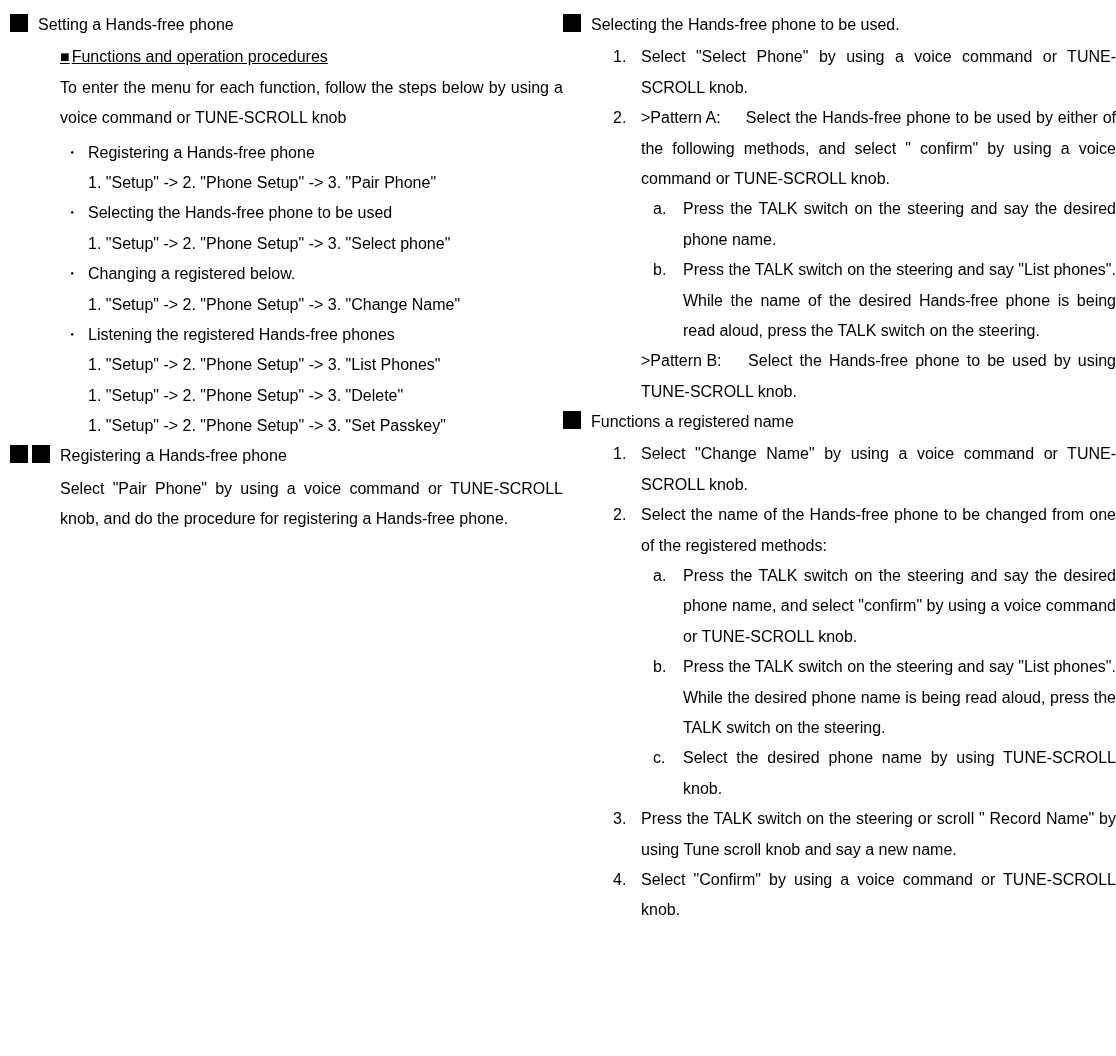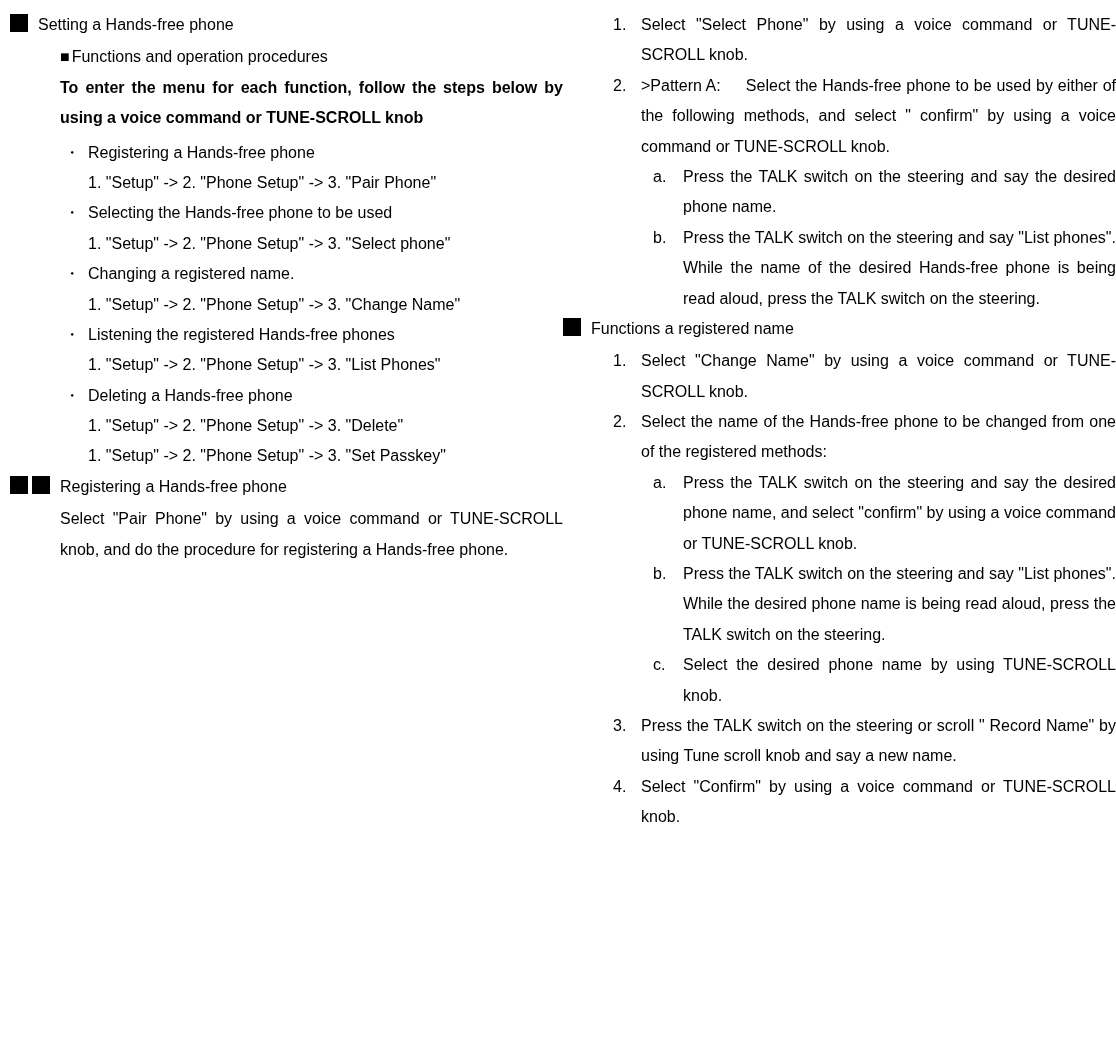--- a/index.html
+++ b/index.html
@@ -40,20 +40,21 @@
       padding-left: 28px;
       text-align: justify;
       margin-bottom: 4px;
     }
     .sub-indent {
       padding-left: 50px;
     }
     .sub-heading {
       padding-left: 50px;
       margin-top: 2px;
+      text-decoration: underline;
     }
     .sub-heading::before {
       content: '■';
       margin-right: 2px;
     }
     .bullet-item {
       position: relative;
       padding-left: 78px;
       text-align: justify;
     }
@@ -95,49 +96,49 @@
 </head>
 <body>
 
 <div class="columns">
 
   <div class="column">
 
     <div class="section-title">Setting a Hands-free phone</div>
 
     <div class="sub-heading">Functions and operation procedures</div>
-    <div class="sub-indent section-body" style="padding-left:50px;font-weight:bold;">To enter the menu for each function, follow the steps below by using a voice command or TUNE-SCROLL knob</div>
+    <div class="sub-indent section-body" style="padding-left:50px;">To enter the menu for each function, follow the steps below by using a voice command or TUNE-SCROLL knob</div>
 
     <div class="bullet-item">Registering a Hands-free phone</div>
     <div class="bullet-path">1. "Setup" -&gt; 2. "Phone Setup" -&gt; 3. "Pair Phone"</div>
 
     <div class="bullet-item">Selecting the Hands-free phone to be used</div>
     <div class="bullet-path">1. "Setup" -&gt; 2. "Phone Setup" -&gt; 3. "Select phone"</div>
 
-    <div class="bullet-item">Changing a registered name.</div>
+    <div class="bullet-item">Changing a registered below.</div>
     <div class="bullet-path">1. "Setup" -&gt; 2. "Phone Setup" -&gt; 3. "Change Name"</div>
 
     <div class="bullet-item">Listening the registered Hands-free phones</div>
     <div class="bullet-path">1. "Setup" -&gt; 2. "Phone Setup" -&gt; 3. "List Phones"</div>
 
-    <div class="bullet-item">Deleting a Hands-free phone</div>
     <div class="bullet-path">1. "Setup" -&gt; 2. "Phone Setup" -&gt; 3. "Delete"</div>
 
     <div class="bullet-path">1. "Setup" -&gt; 2. "Phone Setup" -&gt; 3. "Set Passkey"</div>
 
     <div class="section-title" style="padding-left:50px;">
       <span style="position:absolute;left:22px;top:4px;width:18px;height:18px;background:#000;"></span>
       <span>Registering a Hands-free phone</span>
     </div>
     <div class="section-body" style="padding-left:50px;">Select "Pair Phone" by using a voice command or TUNE-SCROLL knob, and do the procedure for registering a Hands-free phone.</div>
 
   </div>
 
   <div class="column">
 
+    <div class="section-title">Selecting the Hands-free phone to be used.</div>
 
     <div class="numbered-item">
       <span class="num">1.</span>
       <span>Select "Select Phone" by using a voice command or TUNE-SCROLL knob.</span>
     </div>
 
     <div class="numbered-item">
       <span class="num">2.</span>
       <span><span class="pattern-prefix">&gt;Pattern A:</span> <span>Select the Hands-free phone to be used by either of the following methods, and select " confirm" by using a voice command or TUNE-SCROLL knob.</span></span>
     </div>
@@ -145,20 +146,23 @@
     <div class="lettered-item">
       <span class="letter">a.</span>
       <span>Press the TALK switch on the steering and say the desired phone name.</span>
     </div>
 
     <div class="lettered-item">
       <span class="letter">b.</span>
       <span>Press the TALK switch on the steering and say "List phones". While the name of the desired Hands-free phone is being read aloud, press the TALK switch on the steering.</span>
     </div>
 
+    <div class="pattern-item">
+      <span class="pattern-prefix">&gt;Pattern B:</span> <span>Select the Hands-free phone to be used by using TUNE-SCROLL knob.</span>
+    </div>
 
     <div class="section-title">Functions a registered name</div>
 
     <div class="numbered-item">
       <span class="num">1.</span>
       <span>Select "Change Name" by using a voice command or TUNE-SCROLL knob.</span>
     </div>
 
     <div class="numbered-item">
       <span class="num">2.</span>

